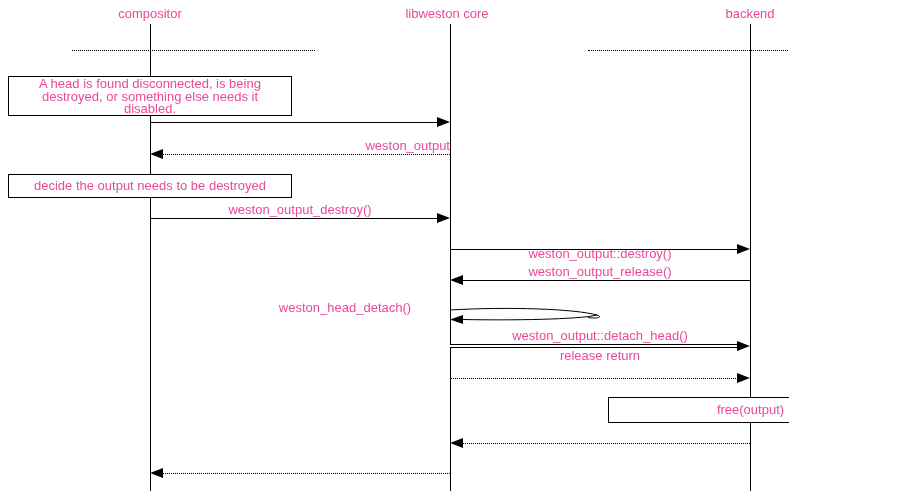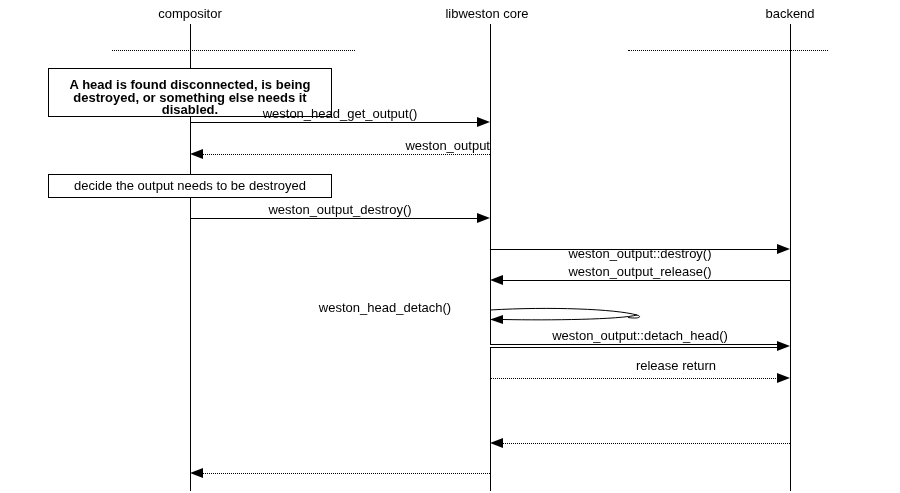--- a/index.html
+++ b/index.html
@@ -1,20 +1,19 @@
 <!DOCTYPE html>
 <html><head>
 <meta charset="utf-8">
 <style>
   html,body{margin:0;padding:0;background:#fff;}
   .stage{
     position:relative;width:789px;height:493px;background:#ffffff;
-    font-family:"Liberation Sans", sans-serif;font-size:13px;color:#000000;
+    font-family:"Liberation Sans", sans-serif;font-size:13px;color:#ec4899;
     overflow:hidden;
-    margin-left:40px;
   }
   .abs{position:absolute;}
   .entity-label{width:200px;text-align:center;top:6px;}
   .lifeline{width:0;border-left:1px solid #000;top:24px;height:467px;}
   .dotline{height:0;border-top:1px dotted #000;}
   .solidline{height:1px;background:#000;}
   .dblline{height:2px;border-top:1px solid #000;border-bottom:1px solid #000;background:#fff;}
   .arr-r{width:0;height:0;border-left:13px solid #000;border-top:5px solid transparent;border-bottom:5px solid transparent;}
   .arr-l{width:0;height:0;border-right:13px solid #000;border-top:5px solid transparent;border-bottom:5px solid transparent;}
   .msg-label{width:300px;text-align:center;white-space:nowrap;}
@@ -33,27 +32,26 @@
   <div class="abs lifeline" style="left:450px;"></div>
   <div class="abs lifeline" style="left:750px;"></div>
 
   <div class="abs entity-label" style="left:50px;">compositor</div>
   <div class="abs entity-label" style="left:347px;">libweston core</div>
   <div class="abs entity-label" style="left:650px;">backend</div>
 
   <div class="abs dotline" style="left:72px;top:50px;width:243px;"></div>
   <div class="abs dotline" style="left:588px;top:50px;width:242px;"></div>
 
-  <div class="abs note-box" style="left:8px;top:68px;width:282px;height:37px;padding-top:10px;font-weight:bold;">
+  <div class="abs note-box" style="left:8px;top:76px;width:282px;height:37px;padding-top:1px;">
     <div class="note-line">A head is found disconnected, is being</div>
     <div class="note-line">destroyed, or something else needs it</div>
     <div class="note-line">disabled.</div>
   </div>
 
-  <div class="abs msg-label" style="left:150px;top:106px;">weston_head_get_output()</div>
   <div class="abs solidline" style="left:150px;top:122px;width:288px;"></div>
   <div class="abs arr-r" style="left:437px;top:117px;"></div>
 
   <div class="abs msg-label" style="left:150px;top:138px;text-align:right;">weston_output</div>
   <div class="abs dotline" style="left:163px;top:154px;width:287px;"></div>
   <div class="abs arr-l" style="left:150px;top:149px;"></div>
 
   <div class="abs note-box" style="left:8px;top:174px;width:282px;height:22px;line-height:22px;">
     <div class="note-line" style="line-height:22px;text-align:center;">decide the output needs to be destroyed</div>
   </div>
@@ -74,24 +72,27 @@
   <svg class="abs" style="left:450px;top:307px;" width="165" height="22">
     <path d="M0,3 C60,-0.5 125,2 147,8 C153,10 148,12 138,10.5" fill="none" stroke="#000" stroke-width="1"></path>
     <path d="M147,8 C130,12.5 60,13.5 13,12.5" fill="none" stroke="#000" stroke-width="1"></path>
     <polygon points="0,12.5 13,8 13,17" fill="#000"></polygon>
   </svg>
 
   <div class="abs msg-label" style="left:450px;top:328px;">weston_output::detach_head()</div>
   <div class="abs dblline" style="left:450px;top:344px;width:288px;"></div>
   <div class="abs arr-r" style="left:737px;top:341px;"></div>
 
-  <div class="abs msg-label" style="left:450px;top:358px;padding-left:36px;">release return</div>
+  <div class="abs msg-label" style="left:450px;top:348px;">release return</div>
   <div class="abs dotline" style="left:450px;top:378px;width:288px;"></div>
   <div class="abs arr-r" style="left:737px;top:373px;"></div>
 
+  <div class="abs action-box" style="left:608px;top:397px;width:283px;height:24px;">
+    <div>free(output)</div>
+  </div>
 
   <div class="abs dotline" style="left:463px;top:443px;width:287px;"></div>
   <div class="abs arr-l" style="left:450px;top:438px;"></div>
 
   <div class="abs dotline" style="left:163px;top:473px;width:287px;"></div>
   <div class="abs arr-l" style="left:150px;top:468px;"></div>
 
 </div>
 
 </body></html>

